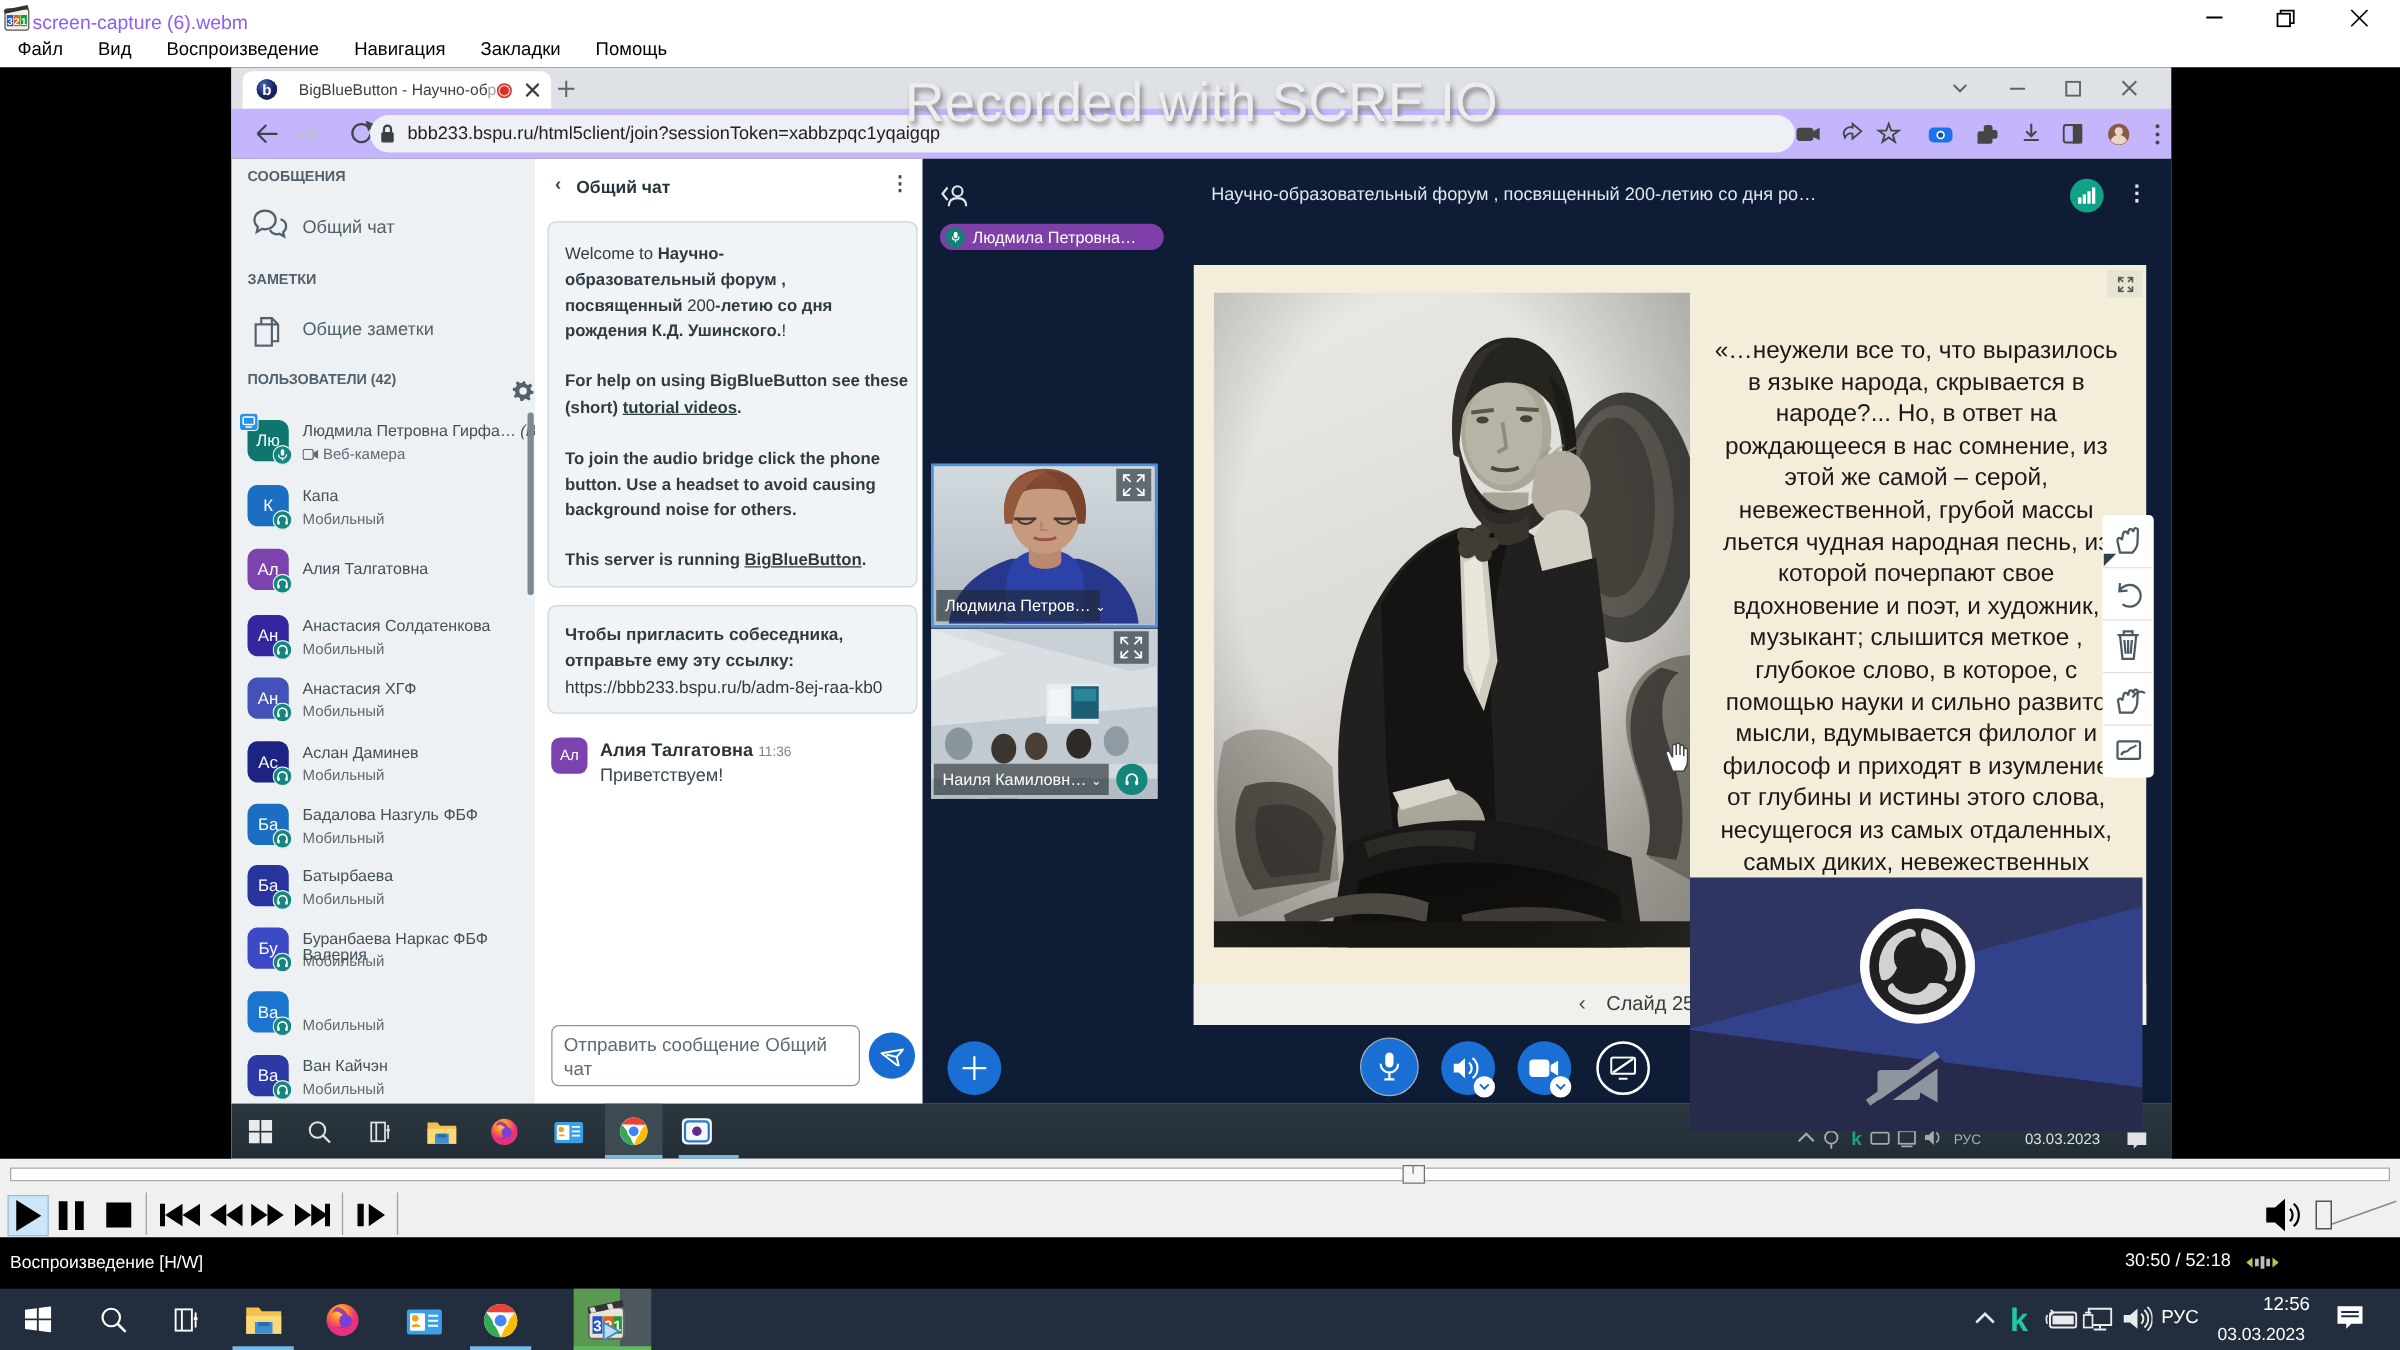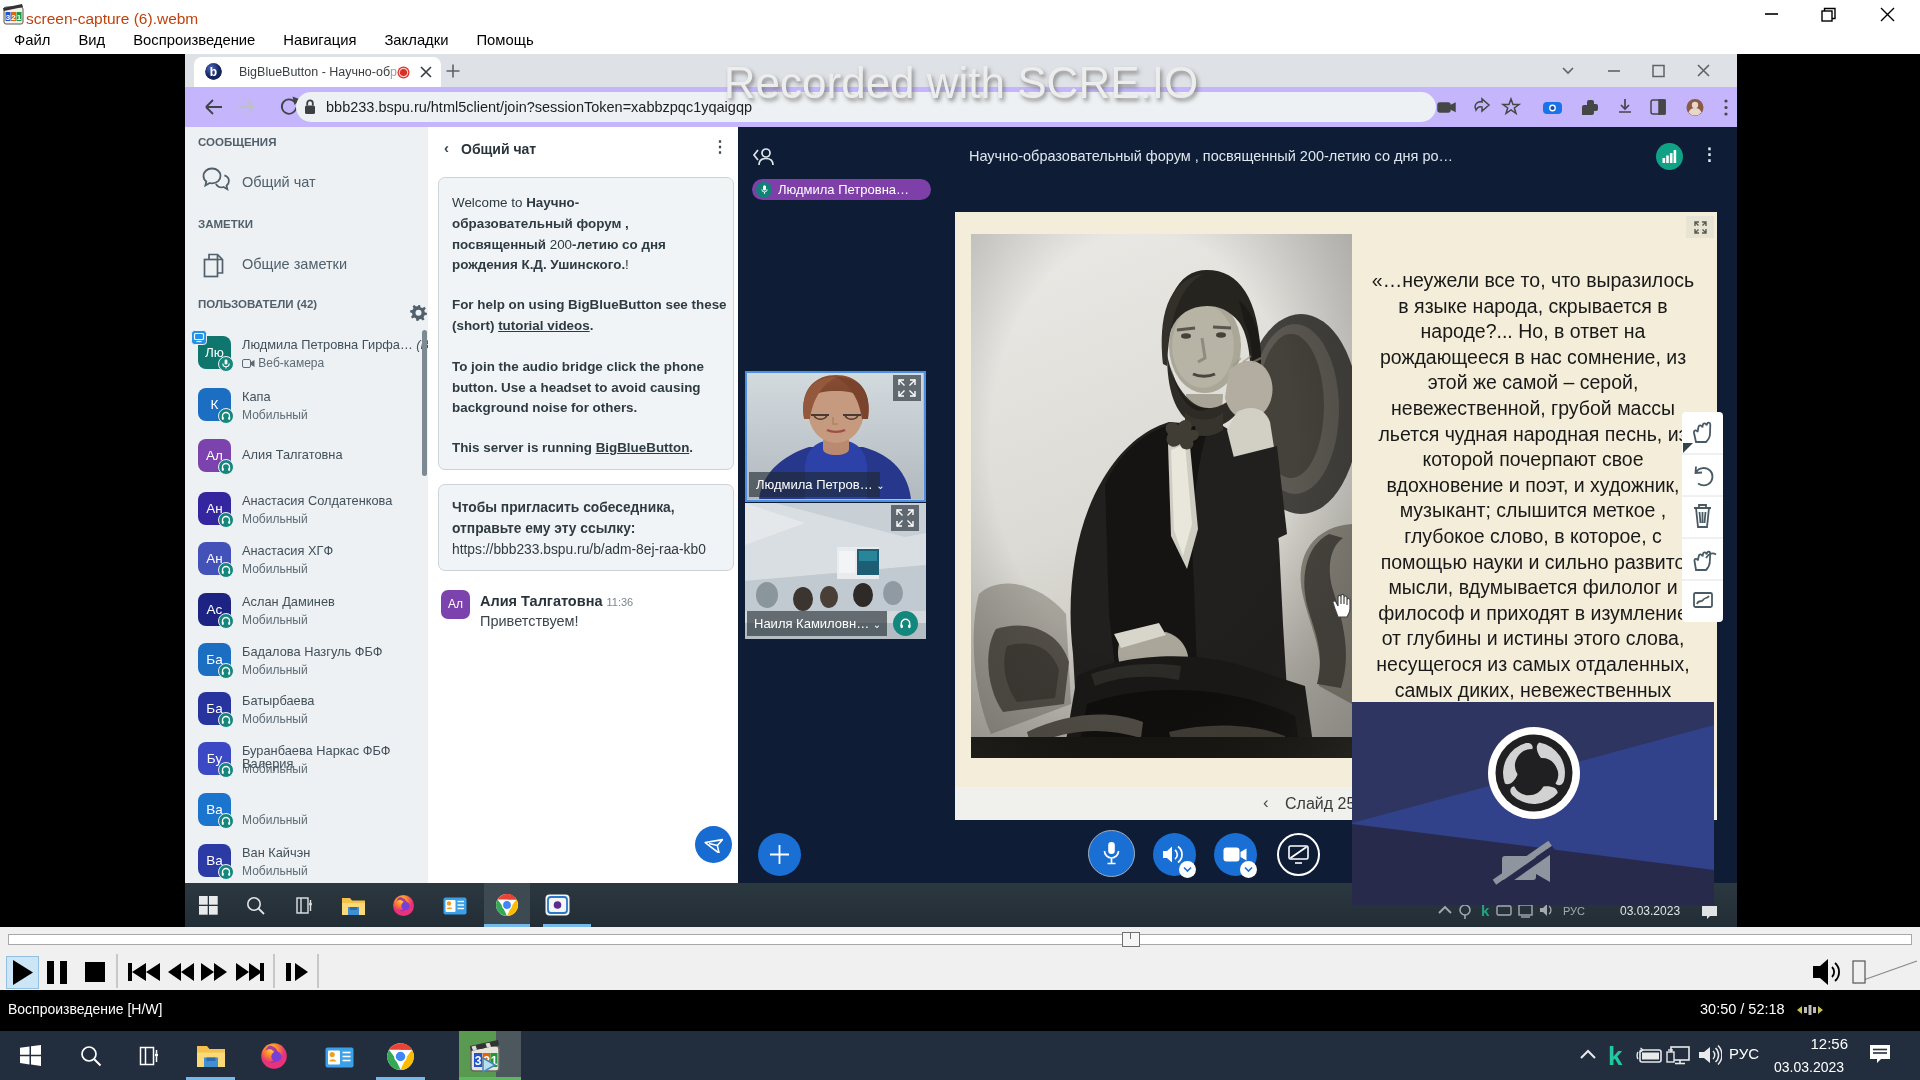--- a/index.html
+++ b/index.html
@@ -1,21 +1,21 @@
 <!DOCTYPE html>
 <html><head>
 <meta charset="utf-8">
 <style>
 * { margin:0; padding:0; box-sizing:border-box; }
 html,body { width:1920px; height:1080px; overflow:hidden; background:#000; font-family:"Liberation Sans",sans-serif; }
 .abs { position:absolute; }
 #page { position:relative; width:1920px; height:1080px; }
 
 #mpc-top { left:0; top:0; width:1920px; height:54px; background:#fff; }
-#mpc-title { left:26px; top:10px; font-size:15.5px; color:#c2410c; }
+#mpc-title { left:26px; top:10px; font-size:15.5px; color:#8b5cf6; }
 #mpc-menu { left:14px; top:32px; font-size:14.8px; color:#000; letter-spacing:0; }
 #mpc-menu span { margin-right:28px; }
 
 #video { left:0; top:54px; width:1920px; height:873px; background:#000; }
 #screen { left:185px; top:0px; width:1552px; height:873px; background:#dee1e6; overflow:hidden; }
 
 #tabstrip { left:0; top:0; width:1552px; height:33px; background:#dee1e6; }
 #tab { left:9px; top:3px; width:247px; height:30px; background:#fff; border-radius:8px 8px 0 0; }
 #urlrow { left:0; top:33px; width:1552px; height:40px; background:#c4b5fd; }
 #urlpill { left:111px; top:5px; width:1140px; height:30px; background:#eef1f3; border-radius:15px; }
@@ -271,20 +271,23 @@
             <span>Welcome to <b>Научно-</b></span><br><b>образовательный форум ,</b><br><b>посвященный <span style="font-weight:normal">200</span>-летию со дня</b><br><b>рождения К.Д. Ушинского.</b>!<br>
             <span style="display:block;height:19px"></span><b>For help on using BigBlueButton see these</b><br><b>(short) <span class="u">tutorial videos</span>.</b><br>
             <span style="display:block;height:20px"></span><b>To join the audio bridge click the phone</b><br><b>button. Use a headset to avoid causing</b><br><b>background noise for others.</b><br>
             <span style="display:block;height:19px"></span><b>This server is running <span class="u">BigBlueButton</span>.</b>
           </div>
           <div class="abs" style="left:10px;top:357px;width:296px;height:87px;background:#f1f4f6;border:1px solid #ccd4d9;border-radius:7px"></div>
           <div class="abs" style="left:24px;top:370px;width:285px;font-size:13.8px;color:#2f3b42;line-height:21px;white-space:nowrap"><b>Чтобы пригласить собеседника,</b><br><b>отправьте ему эту ссылку:</b><br>https://bbb233.bspu.ru/b/adm-8ej-raa-kb0</div>
           <div class="abs" style="left:13px;top:463px;width:29px;height:29px;background:#7c42ad;border-radius:7px;color:#fff;font-size:12px;text-align:center;line-height:29px">Ал</div>
           <div class="abs" style="left:52px;top:466px;font-size:14.5px;color:#28333b;font-weight:bold">Алия Талгатовна <span style="font-size:11px;color:#7a868e;font-weight:normal">11:36</span></div>
           <div class="abs" style="left:52px;top:486px;font-size:14.5px;color:#3a454d">Приветствуем!</div>
+          <div class="abs" style="left:13px;top:693px;width:247px;height:49px;border:1.5px solid #8496a0;border-radius:6px;background:#fff">
+            <div class="abs" style="left:9px;top:6px;font-size:15px;color:#5c6b75;line-height:19px">Отправить сообщение Общий<br>чат</div>
+          </div>
           <div class="abs" style="left:267px;top:699px;width:37px;height:37px;border-radius:50%;background:#186bd1">
             <svg class="abs" style="left:9px;top:10px" width="19" height="17" viewBox="0 0 19 17">
               <path transform="rotate(14 9 8.5)" d="M 1 8.5 L 17 1.5 L 13.5 8.5 L 17 15.5 Z M 13.5 8.5 L 5 8.5" fill="none" stroke="#fff" stroke-width="1.6" stroke-linejoin="round"></path>
             </svg>
           </div>
         </div>
         <div class="abs" id="main">
           <svg class="abs" style="left:567px;top:19px" width="24" height="22" viewBox="0 0 24 22">
             <path d="M 6 4 L 2 9 L 6 14" fill="none" stroke="#dfe7ee" stroke-width="1.7"></path>
             <circle cx="14" cy="7" r="4" fill="none" stroke="#dfe7ee" stroke-width="1.7"></circle>

